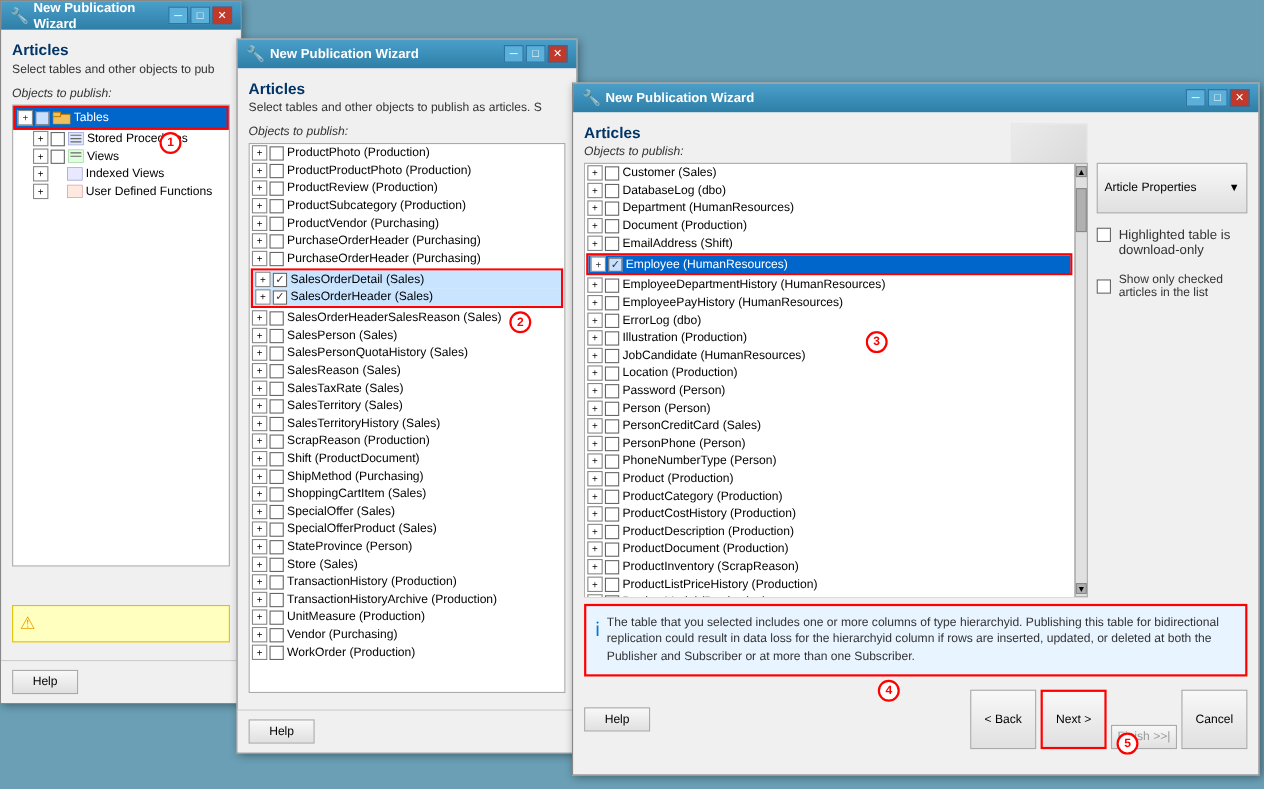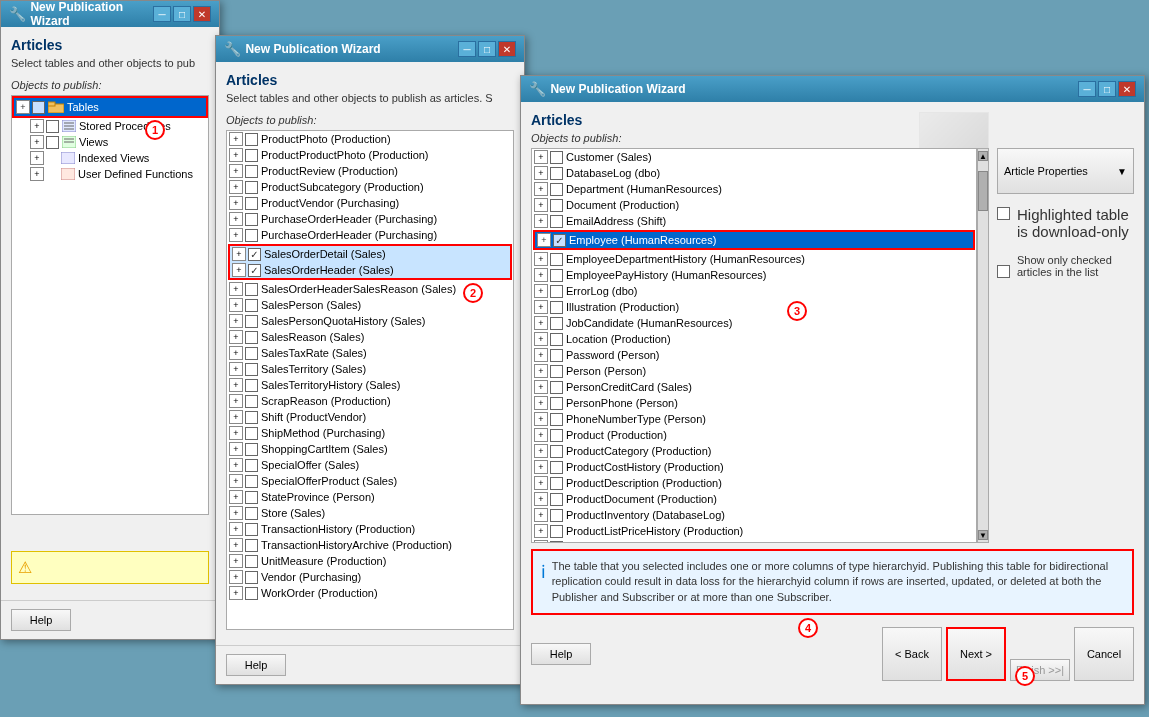--- a/index.html
+++ b/index.html
@@ -410,21 +410,21 @@
           <span class="tree-text">SalesTerritoryHistory (Sales)</span>
         </div>
         <div class="tree-item">
           <div class="expand-btn">+</div>
           <div class="checkbox"></div>
           <span class="tree-text">ScrapReason (Production)</span>
         </div>
         <div class="tree-item">
           <div class="expand-btn">+</div>
           <div class="checkbox"></div>
-          <span class="tree-text">Shift (ProductVendor)</span>
+          <span class="tree-text">Shift (ProductDocument)</span>
         </div>
         <div class="tree-item">
           <div class="expand-btn">+</div>
           <div class="checkbox"></div>
           <span class="tree-text">ShipMethod (Purchasing)</span>
         </div>
         <div class="tree-item">
           <div class="expand-btn">+</div>
           <div class="checkbox"></div>
           <span class="tree-text">ShoppingCartItem (Sales)</span>
@@ -614,21 +614,21 @@
             <span class="tree-text">ProductDescription (Production)</span>
           </div>
           <div class="tree-item">
             <div class="expand-btn">+</div>
             <div class="checkbox"></div>
             <span class="tree-text">ProductDocument (Production)</span>
           </div>
           <div class="tree-item">
             <div class="expand-btn">+</div>
             <div class="checkbox"></div>
-            <span class="tree-text">ProductInventory (DatabaseLog)</span>
+            <span class="tree-text">ProductInventory (ScrapReason)</span>
           </div>
           <div class="tree-item">
             <div class="expand-btn">+</div>
             <div class="checkbox"></div>
             <span class="tree-text">ProductListPriceHistory (Production)</span>
           </div>
           <div class="tree-item">
             <div class="expand-btn">+</div>
             <div class="checkbox"></div>
             <span class="tree-text">ProductModel (Production)</span>
@@ -643,25 +643,25 @@
       </div>
 
       <div style="width: 145px; padding-left: 8px; flex-shrink:0;">
         <div style="display:flex; border: 1px solid #aaa; background: linear-gradient(to bottom, #f8f8f8, #e0e0e0); padding: 16px 6px; cursor:pointer; align-items:center;">
           <span style="font-size:11px;">Article Properties</span>
           <span style="margin-left:auto; font-size:10px;">▼</span>
         </div>
         <div style="margin-top: 12px;">
           <div style="display:flex; align-items:flex-start; gap:4px;">
             <div class="checkbox" style="margin-top:1px;"></div>
-            <span style="font-size:15px; color:#333;">Highlighted table is download-only</span>
+            <span style="font-size:12px; color:#333;">Highlighted table is download-only</span>
           </div>
         </div>
         <div style="margin-top: 14px;">
-          <div style="display:flex; align-items:flex-end; gap:4px;">
+          <div style="display:flex; align-items:center; gap:4px;">
             <div class="checkbox" style="margin-top:1px;"></div>
             <span style="font-size:11px; color:#333;">Show only checked articles in the list</span>
           </div>
         </div>
       </div>
     </div>
 
     <div style="border: 2px solid red; background:#e8f4ff; padding: 8px; margin: 6px 0; display:flex; align-items:flex-start; gap:6px;">
       <span style="color:#0078d7; font-size:18px; flex-shrink:0;">ℹ</span>
       <span style="font-size:11px; color:#333; line-height:1.4;">The table that you selected includes one or more columns of type hierarchyid. Publishing this table for bidirectional replication could result in data loss for the hierarchyid column if rows are inserted, updated, or deleted at both the Publisher and Subscriber or at more than one Subscriber.</span>

